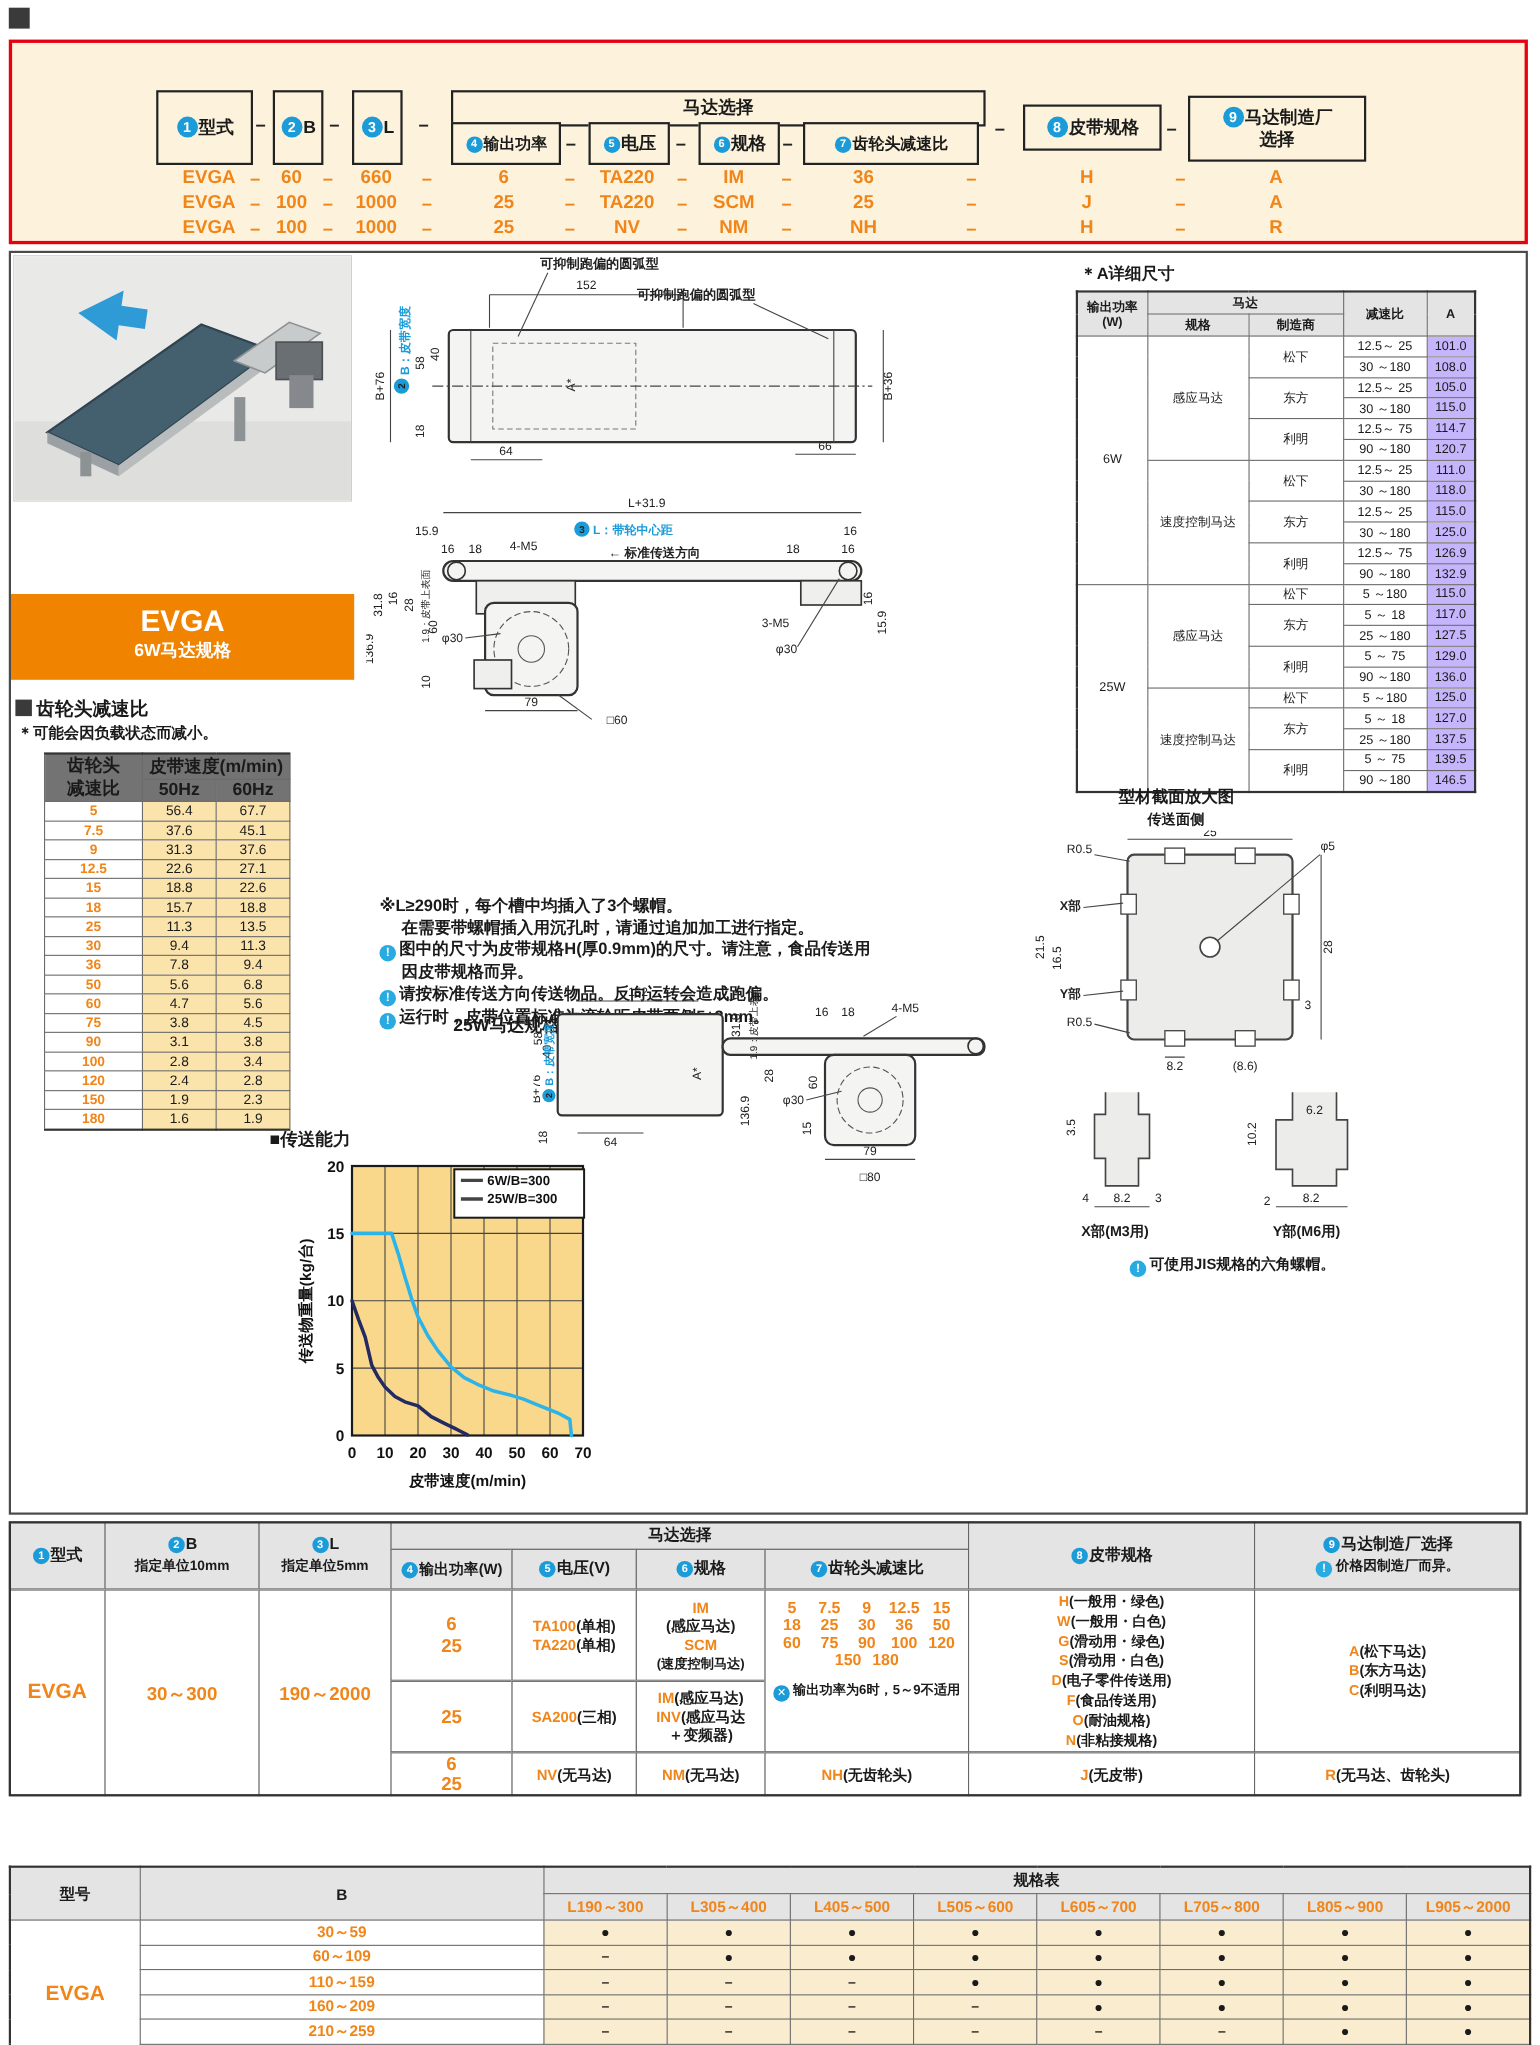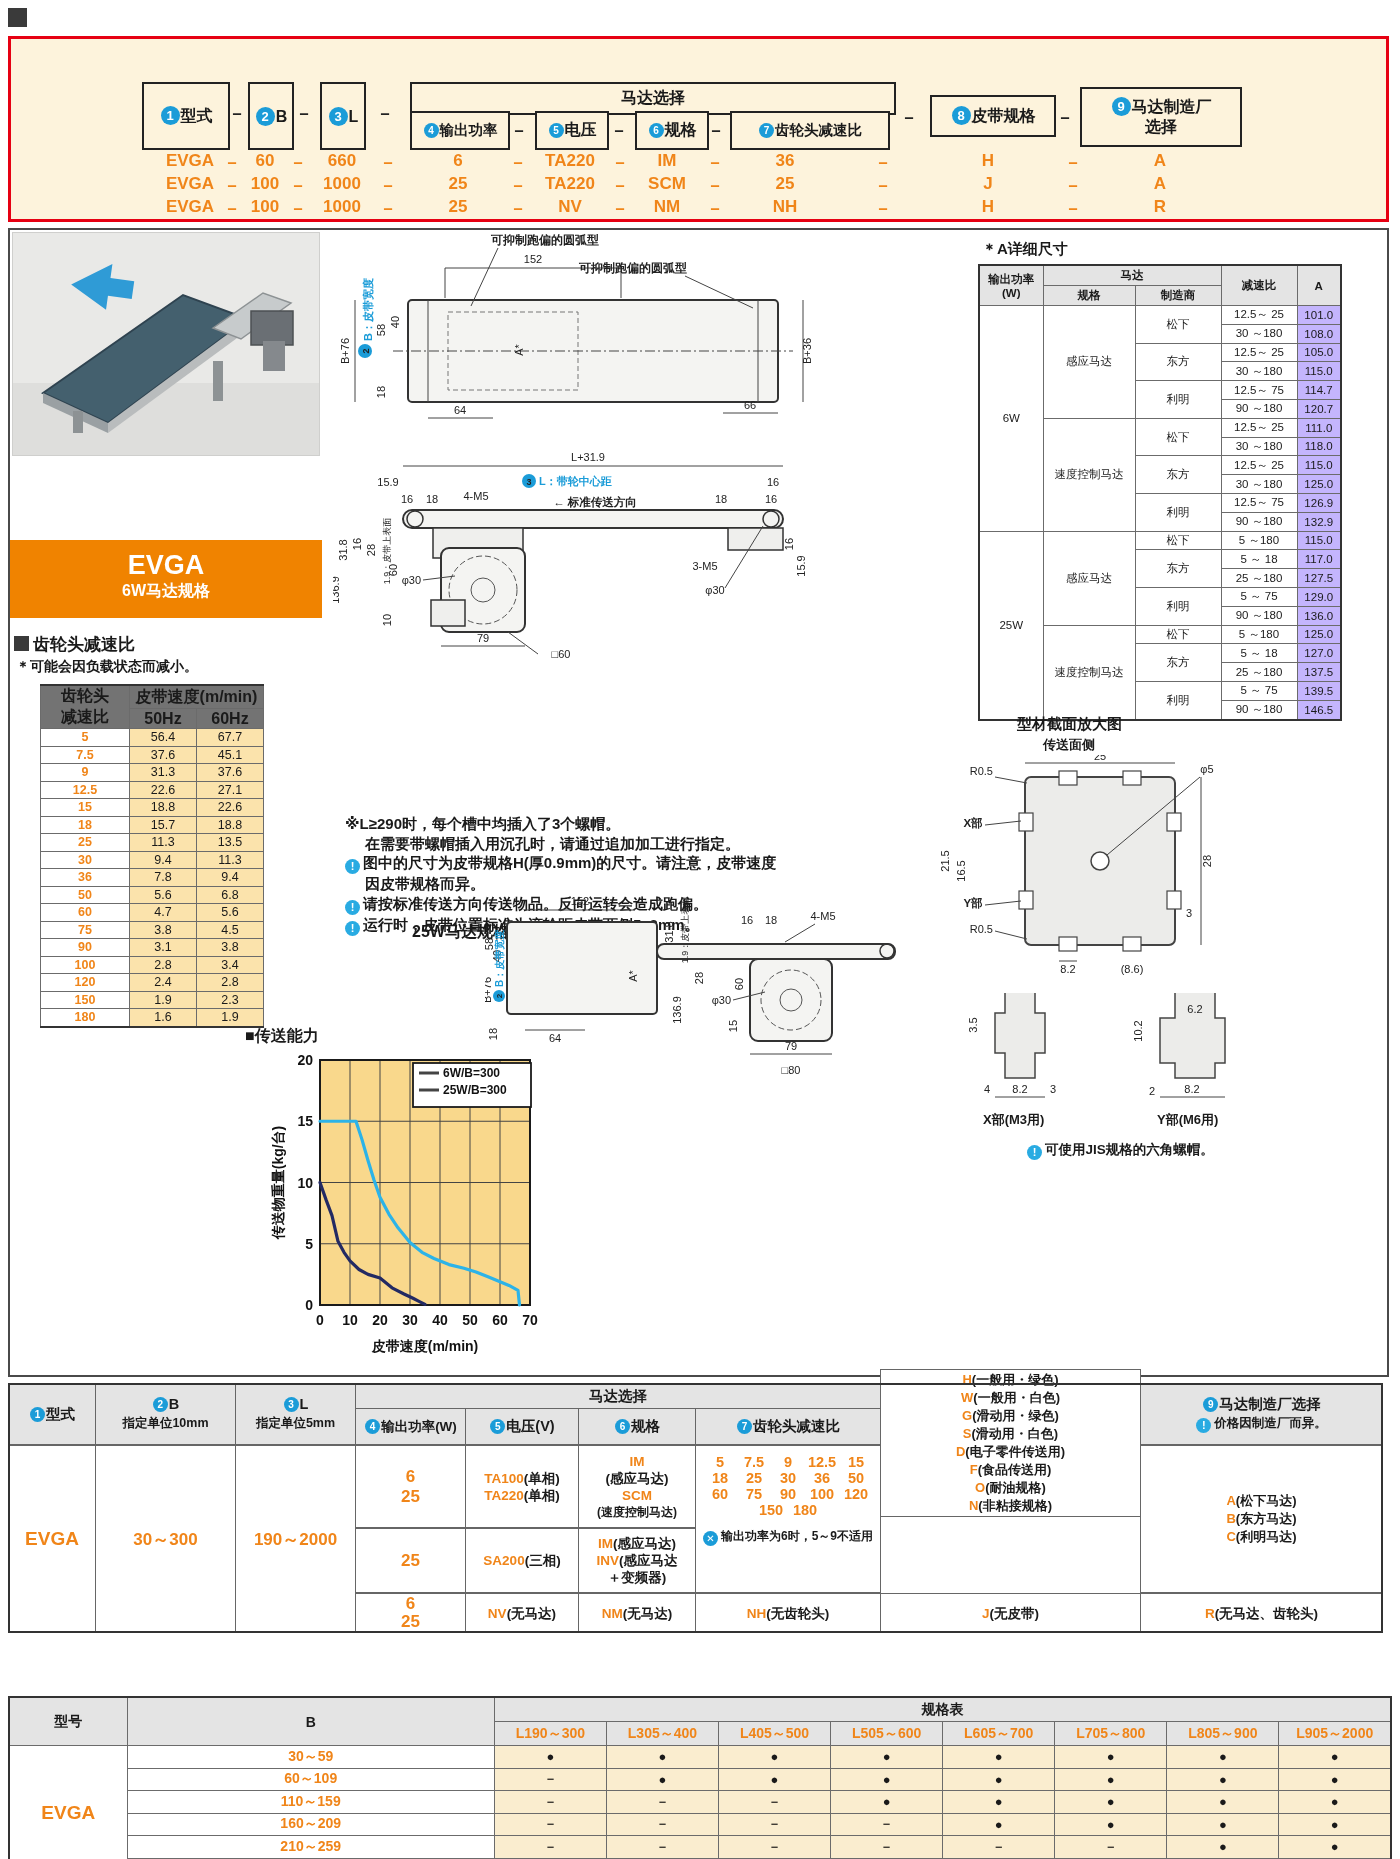--- a/index.html
+++ b/index.html
@@ -396,21 +396,21 @@
   <text class="dim" transform="rotate(-90 472 118)" x="472" y="118" text-anchor="middle">15.9</text>
   <line x1="108" y1="198" x2="192" y2="198" stroke="#444" stroke-width="1"></line>
   <text class="dim" x="150" y="194" text-anchor="middle">79</text>
   <text class="dim" x="228" y="210" text-anchor="middle">□60</text>
   <line x1="205" y1="206" x2="175" y2="184" stroke="#444" stroke-width="1"></line>
 </svg>
 
 <div class="abs notes" style="left:345px;top:814px;">
   <div><span>※L≥290时，每个槽中均插入了3个螺帽。</span></div>
   <div style="padding-left:20px;"><span>在需要带螺帽插入用沉孔时，请通过追加加工进行指定。</span></div>
-  <div><span class="bulb"></span><span>图中的尺寸为皮带规格H(厚0.9mm)的尺寸。请注意，皮带速度</span></div>
+  <div><span class="bulb"></span><span>图中的尺寸为皮带规格H(厚0.9mm)的尺寸。请注意，食品传送用</span></div>
   <div style="padding-left:20px;"><span>因皮带规格而异。</span></div>
   <div><span class="bulb"></span><span>请按标准传送方向传送物品。反向运转会造成跑偏。</span></div>
   <div><span class="bulb"></span><span>运行时，皮带位置标准为滚轮距皮带两侧5±3mm。</span></div>
 </div>
 <div class="abs lbl25" style="left:412px;top:922px;">25W马达规格</div>
 
 <svg class="abs" style="left:485px;top:892px;" width="420" height="205" viewBox="0 0 420 205">
   <rect x="22" y="30" width="150" height="92" fill="#f4f4f2" stroke="#333" stroke-width="2" rx="4"></rect>
   <line x1="40" y1="18" x2="150" y2="18" stroke="#444" stroke-width="1"></line>
   <text class="dim" x="95" y="13" text-anchor="middle">152</text>
@@ -761,21 +761,21 @@
         <div class="ratio-line"><span>18</span><span>25</span><span>30</span><span>36</span><span>50</span></div>
         <div class="ratio-line"><span>60</span><span>75</span><span>90</span><span>100</span><span>120</span></div>
         <div class="ratio-line"><span>150</span><span>180</span></div>
       </div>
     <div class="cell-line" style="margin-top:10px;font-size:12px;"><span class="xmark"></span><span>输出功率为6时，5～9不适用</span></div>
   </div>
   <div class="st-cell" style="left:695px;top:1593px;width:186px;height:40px;">
     <div class="cell-line"><span class="o">NH</span><span>(无齿轮头)</span></div>
   </div>
 
-  <div class="st-cell" style="left:880px;top:1369px;width:261px;height:148px;">
+  <div class="st-cell" style="left:880px;top:1445px;width:261px;height:148px;">
     <div id="belt-list">
         <div class="opt-line"><b class="o">H</b>(一般用・绿色)</div>
         <div class="opt-line"><b class="o">W</b>(一般用・白色)</div>
         <div class="opt-line"><b class="o">G</b>(滑动用・绿色)</div>
         <div class="opt-line"><b class="o">S</b>(滑动用・白色)</div>
         <div class="opt-line"><b class="o">D</b>(电子零件传送用)</div>
         <div class="opt-line"><b class="o">F</b>(食品传送用)</div>
         <div class="opt-line"><b class="o">O</b>(耐油规格)</div>
         <div class="opt-line"><b class="o">N</b>(非粘接规格)</div>
       </div>

